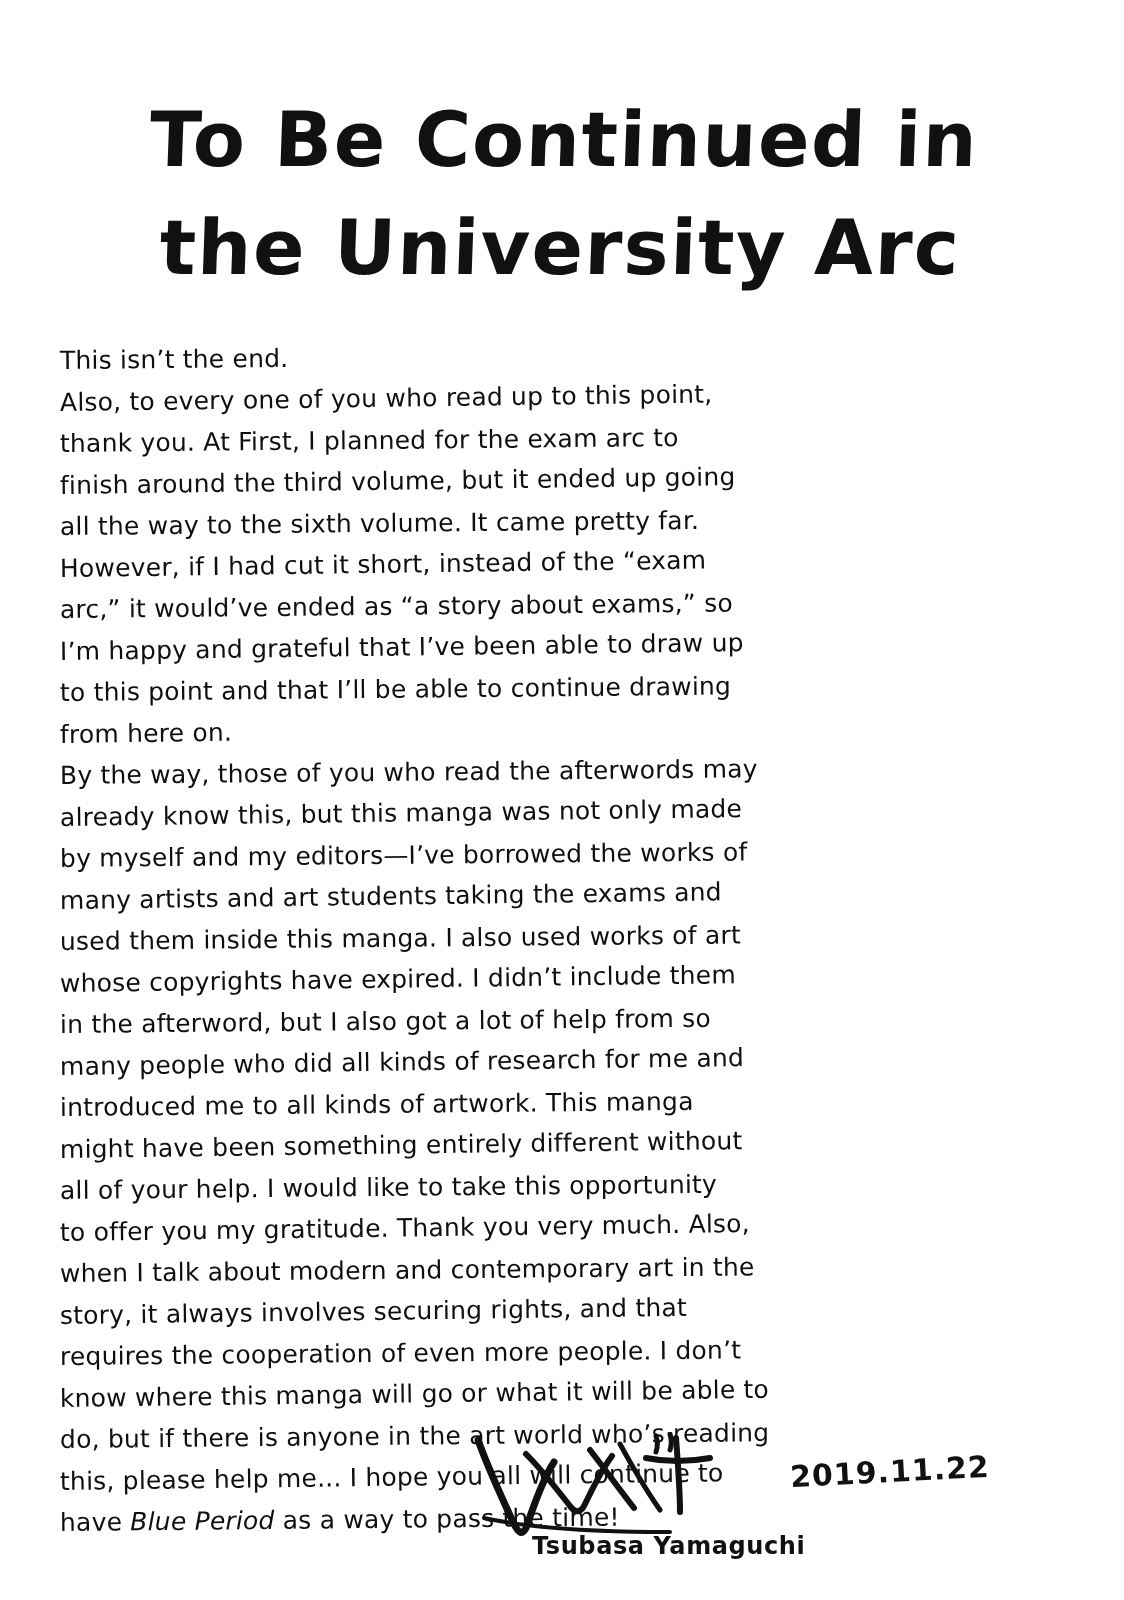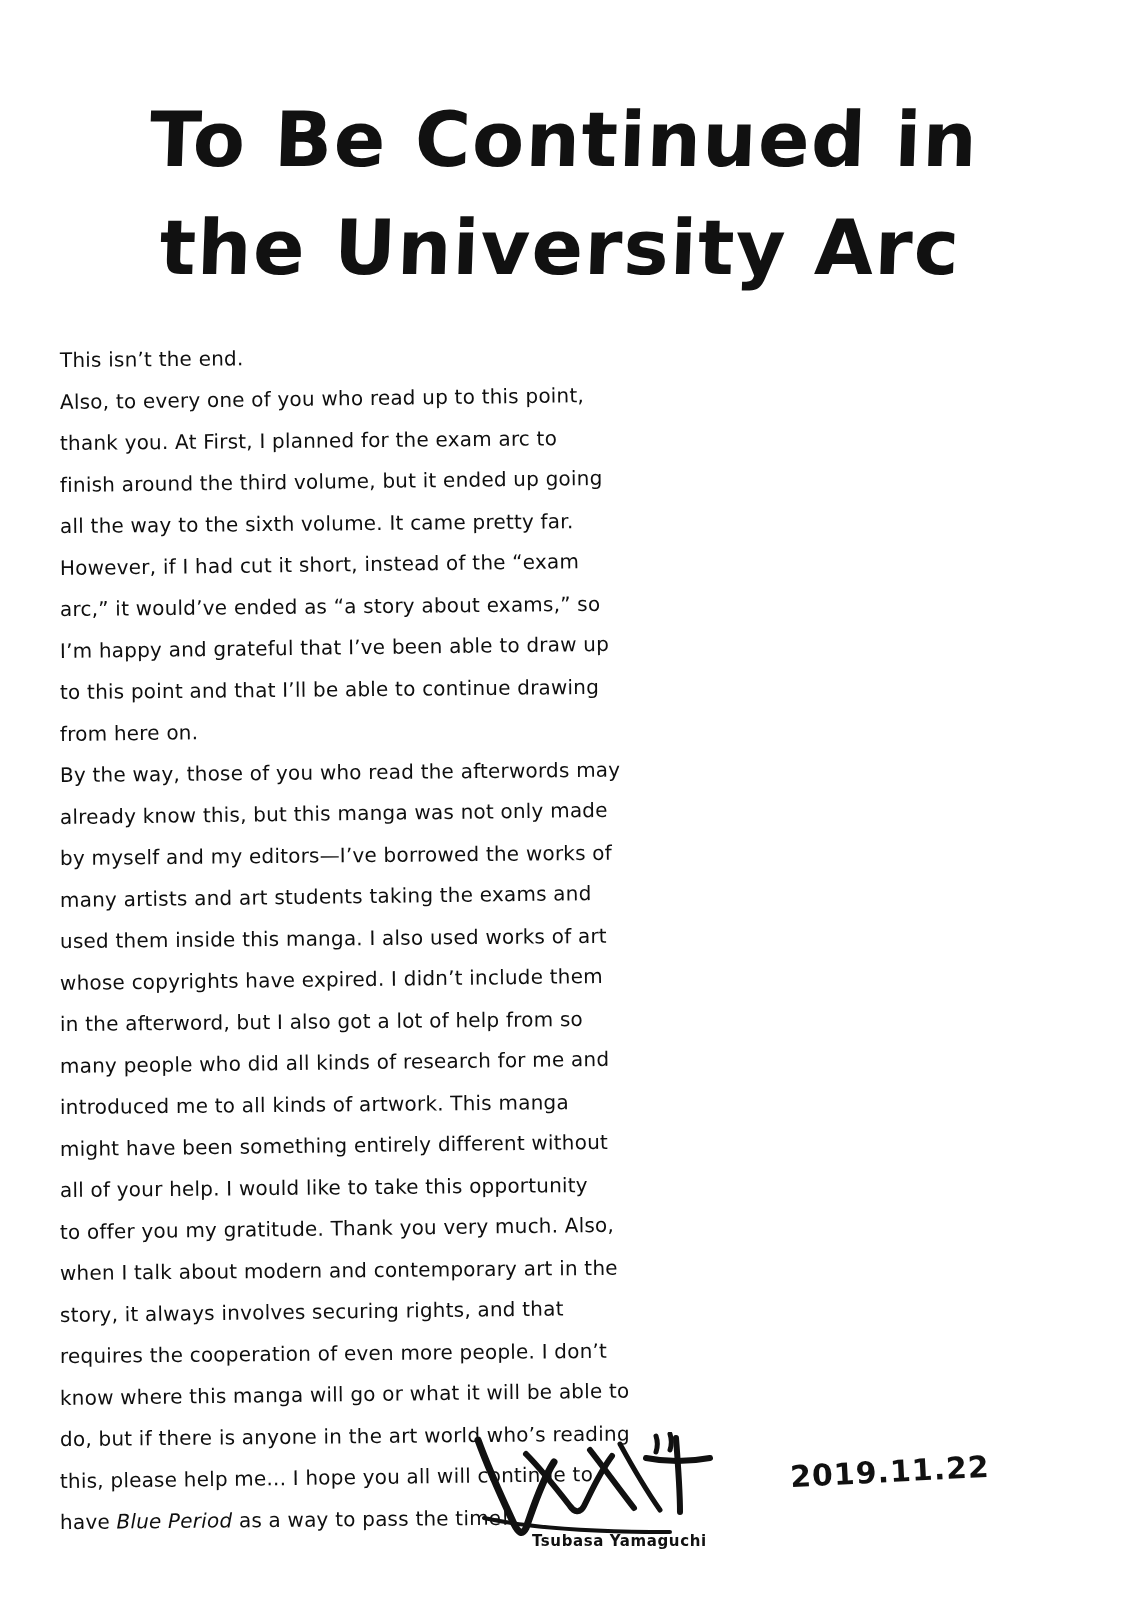--- a/index.html
+++ b/index.html
@@ -42,21 +42,21 @@
   
   .body-block {
     position: absolute;
     top: 340px;
     left: 60px;
     width: 1010px;
   }
   .para {
     margin: 0;
     font-family: "DejaVu Sans", sans-serif;
-    font-size: 20px;
+    font-size: 25px;
     line-height: 41.5px;
     letter-spacing: 0.2px;
     color: #0f0f0f;
     font-weight: 500;
   }
   .para .ln {
     display: block;
     white-space: nowrap;
     transform-origin: left center;
   }
@@ -88,21 +88,21 @@
     font-weight: 600;
     letter-spacing: 1px;
     transform: rotate(-3deg);
     color: #111;
   }
   .sign-name {
     position: absolute;
     left: 62px;
     top: 100px;
     font-family: "DejaVu Sans", sans-serif;
-    font-size: 15px;
+    font-size: 24px;
     font-weight: 600;
     letter-spacing: 0.6px;
     color: #111;
   }
 </style>
 </head>
 <body>
 
 <div class="page">
 

